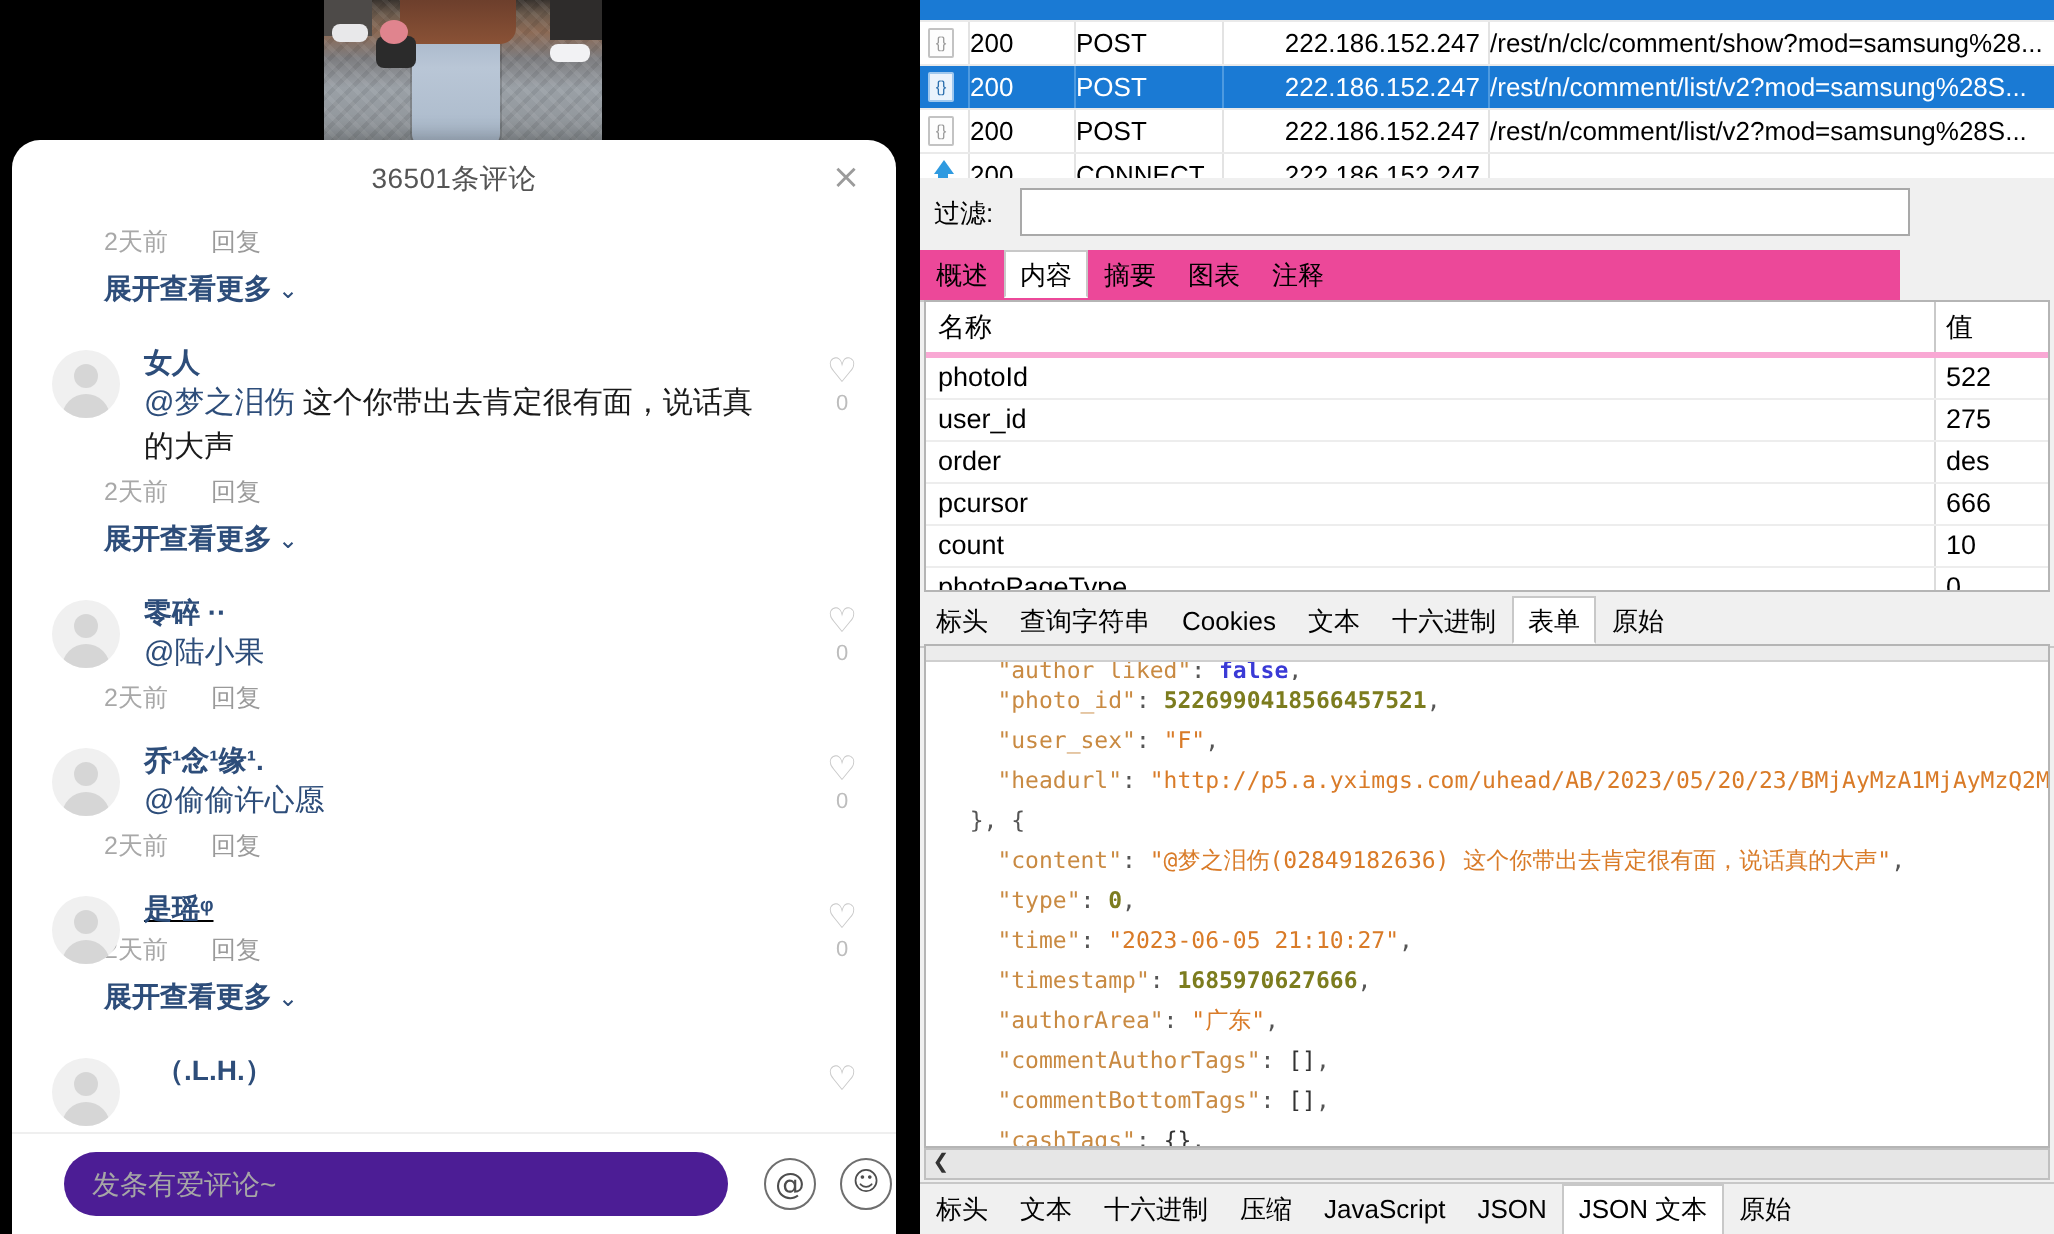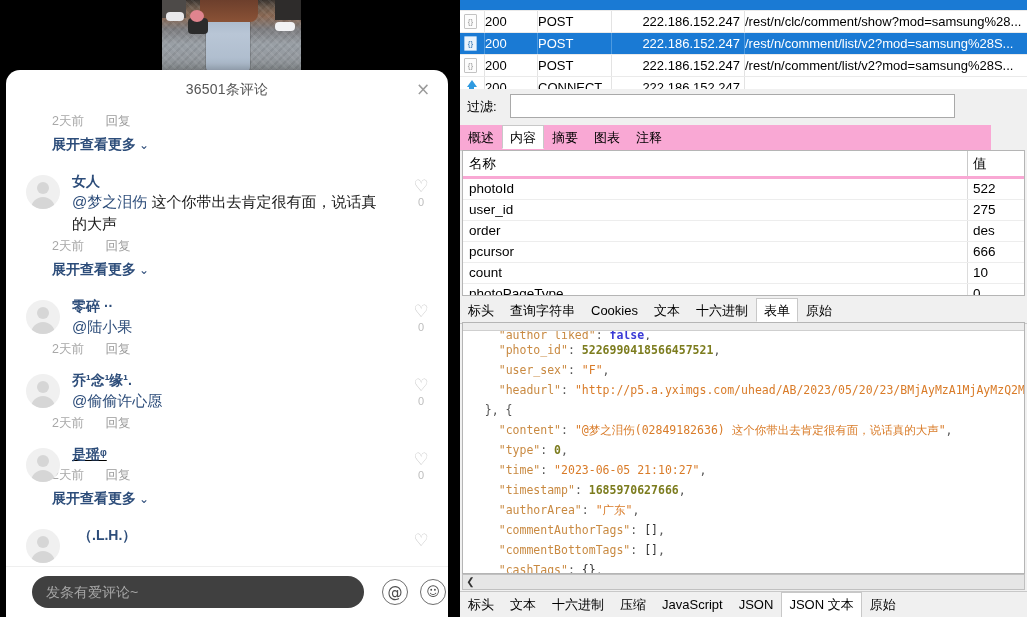--- a/index.html
+++ b/index.html
@@ -104,21 +104,21 @@
   }
   .likebox .heart{font-size:17px;line-height:18px;font-family:"DejaVu Sans",sans-serif;}
   .likebox .cnt{font-size:11px;color:#bdbdbd;line-height:14px;}
 
   #comment-input-bar{
     position:absolute;left:0;right:0;bottom:0;height:50px;background:#fff;
     border-top:1px solid #efefef;
   }
   #comment-input{
     position:absolute;left:26px;top:9px;width:332px;height:32px;border-radius:16px;
-    background:#404040;color:#a6a6a6;font-size:14px;line-height:32px;padding-left:14px;
+    background:#4c1d95;color:#a6a6a6;font-size:14px;line-height:32px;padding-left:14px;
     box-sizing:border-box;overflow:hidden;white-space:nowrap;
   }
   .bar-icon{
     position:absolute;top:12px;width:26px;height:26px;border-radius:50%;
     border:1.6px solid #6e6e6e;color:#4d4d4d;text-align:center;font-size:15px;line-height:24px;
     font-family:"DejaVu Sans",sans-serif;box-sizing:border-box;
   }
   #icon-at{left:376px;}
   #icon-emoji{left:414px;font-size:13px;}
 
@@ -162,21 +162,21 @@
 
   
   #filter-bar{position:absolute;left:0;top:90px;width:497px;height:33px;background:#f0f0f0;}
   #filter-label{position:absolute;left:7px;top:8px;font-size:13px;color:#000;}
   #filter-input{
     position:absolute;left:50px;top:4px;right:2px;height:24px;background:#fff;
     border:1px solid #a9a9a9;box-sizing:border-box;font-size:13px;padding-left:4px;line-height:22px;color:#000;
   }
 
   
-  #upper-tabs{position:absolute;left:0;top:125px;width:531px;height:25px;background:#f9a8d4;}
+  #upper-tabs{position:absolute;left:0;top:125px;width:490px;height:25px;background:#ec4899;}
   .tabstrip{position:relative;height:25px;border-bottom:1px solid #c8c8c8;}
   .tab{
     position:relative;display:inline-block;height:24px;line-height:23px;padding:0 7px;
     font-size:13px;color:#000;border:1px solid transparent;box-sizing:border-box;cursor:default;
     vertical-align:top;
   }
   .tab.active{
     background:#fff;border:1px solid #c8c8c8;border-bottom-color:#fff;
   }
 

